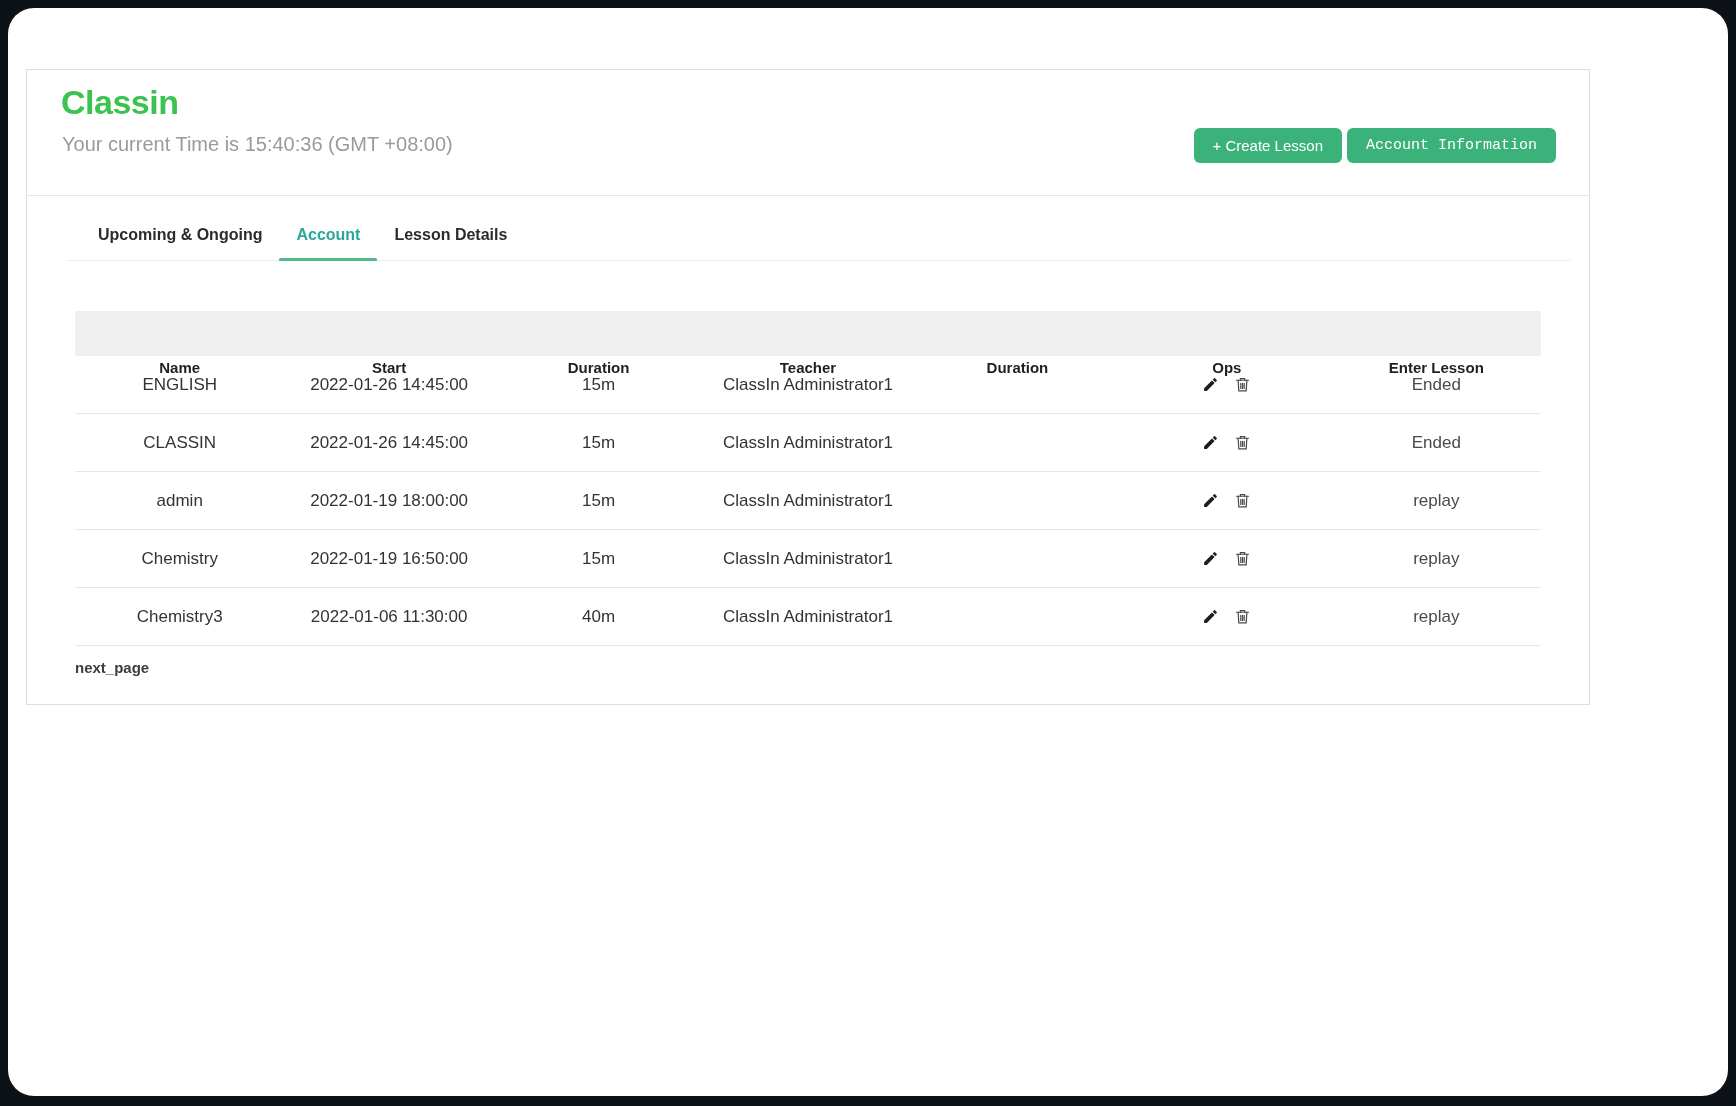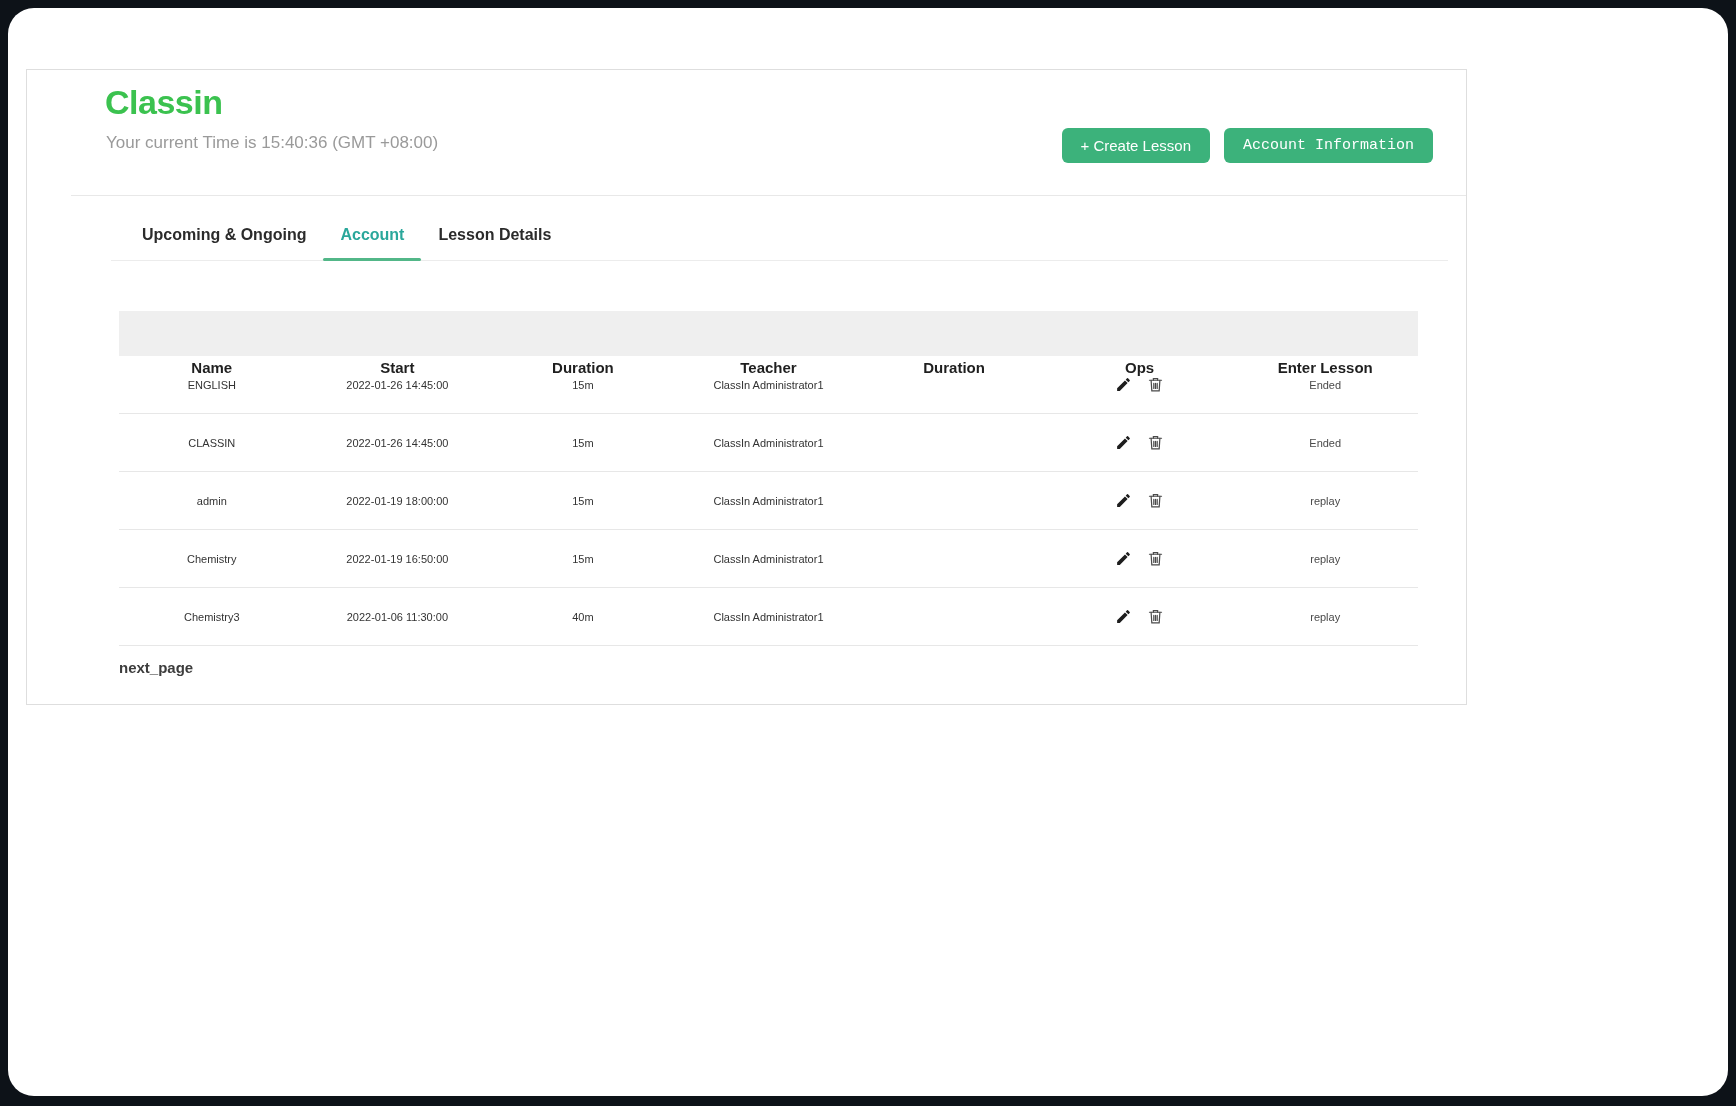--- a/index.html
+++ b/index.html
@@ -6,42 +6,42 @@
   body {
     width: 1736px; height: 1106px; position: relative; overflow: hidden;
     background: var(--frame-color, #0d1218);
     font-family: "Liberation Sans", "DejaVu Sans", sans-serif;
   }
   .screen {
     position: absolute; left: 8px; top: 8px; right: 8px; bottom: 10px;
     background: #ffffff; border-radius: 26px;
   }
   .card {
-    position: absolute; left: 18px; top: 61px; width: 1441px; height: 636px;
-    border: 1px solid #dedede; background: #fff; box-sizing: border-box; padding-left: 44px;
+    position: absolute; left: 18px; top: 61px; width: 1564px; height: 636px;
+    border: 1px solid #dedede; background: #fff; box-sizing: border-box;
   }
   
   .card-header { position: relative; height: 126px; border-bottom: 1px solid #e8e8e8; box-sizing: border-box; }
   .logo {
     position: absolute; left: 34px; top: 12px;
     font-size: 34px; font-weight: 800; letter-spacing: -0.5px;
     color: var(--brand-green, #3bc24f); line-height: 40px;
   }
   .time-text {
     position: absolute; left: 35px; top: 63px;
-    font-size: 17px; color: #9a9a9a;
+    font-size: 20px; color: #9a9a9a;
   }
   .btn {
     position: absolute; top: 58px; height: 35px;
     background: var(--button-green, #3cb27b); color: #ffffff;
     border: none; border-radius: 6px; font-size: 15px;
     font-family: inherit; padding: 0 19px; cursor: pointer;
     display: inline-flex; align-items: center; justify-content: center;
   }
-  .btn-create { right: 256px; }
+  .btn-create { right: 247px; }
   .btn-account { right: 33px; font-family: Liberation Mono, monospace; }
   
   .tabs {
     margin: 0 18px 0 40px; padding: 30px 0 0 14px;
     border-bottom: 1px solid #ececec;
     display: flex; align-items: flex-end;
   }
   .tab {
     font-size: 16px; font-weight: 700; color: #2b2b2b;
     padding: 0 17px 16px; cursor: pointer; position: relative; white-space: nowrap;
@@ -55,21 +55,21 @@
   .table { margin: 50px 48px 0; }
   .thead {
     display: grid; grid-template-columns: repeat(7, 1fr);
     background: #efefef; height: 45px; align-items: center;
   }
   .th { text-align: center; font-size: 15px; font-weight: 700; color: #1f1f1f; margin-top: 48px; }
   .tr {
     display: grid; grid-template-columns: repeat(7, 1fr);
     height: 57px; align-items: center; border-bottom: 1px solid #e7e7e7;
   }
-  .td { text-align: center; font-size: 11px; color: #333333; overflow: hidden; white-space: nowrap; }
+  .td { text-align: center; font-size: 17px; color: #333333; overflow: hidden; white-space: nowrap; }
   .td.ops { display: flex; justify-content: center; align-items: center; gap: 15px; }
   .icon-btn { display: inline-flex; cursor: pointer; line-height: 0; }
   .td.enter { color: #4a4a4a; }
   .next-page { margin: 13px 0 0 48px; font-size: 15px; color: #3d3d3d; cursor: pointer; display: inline-block; font-weight: bold; }
 </style>
 </head>
 <body>
 
 <div class="screen">
   <div class="card">

